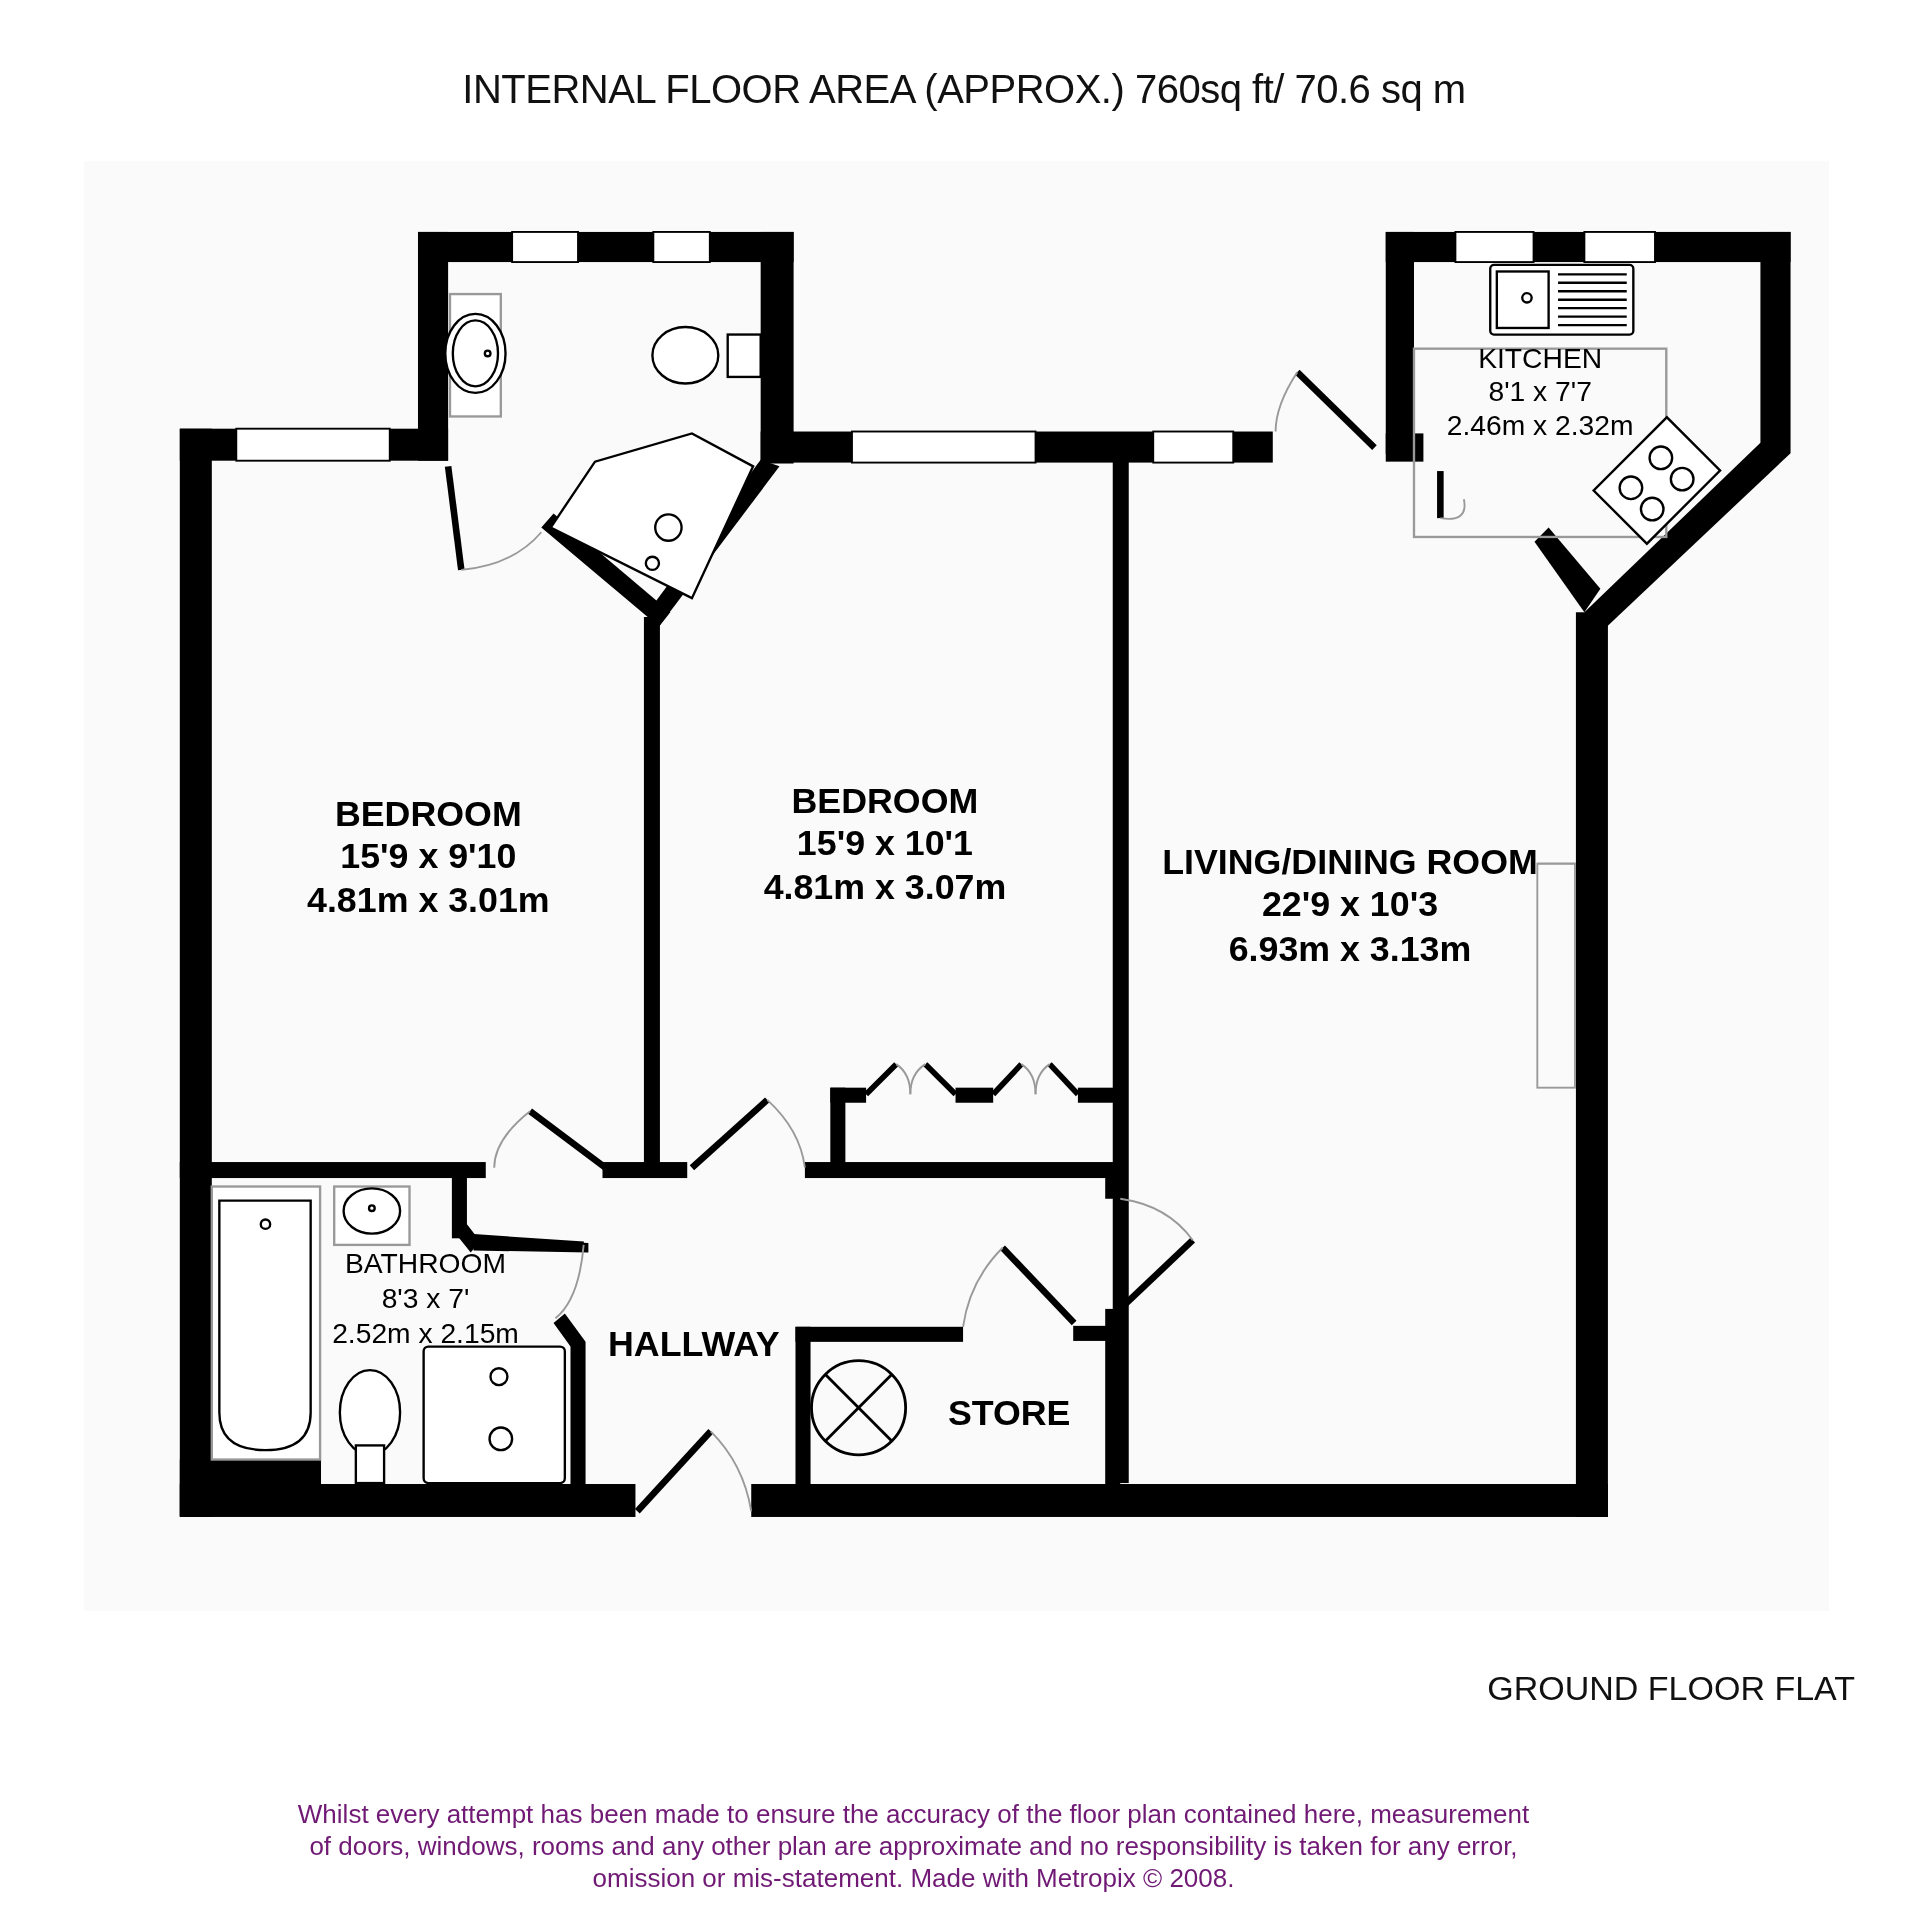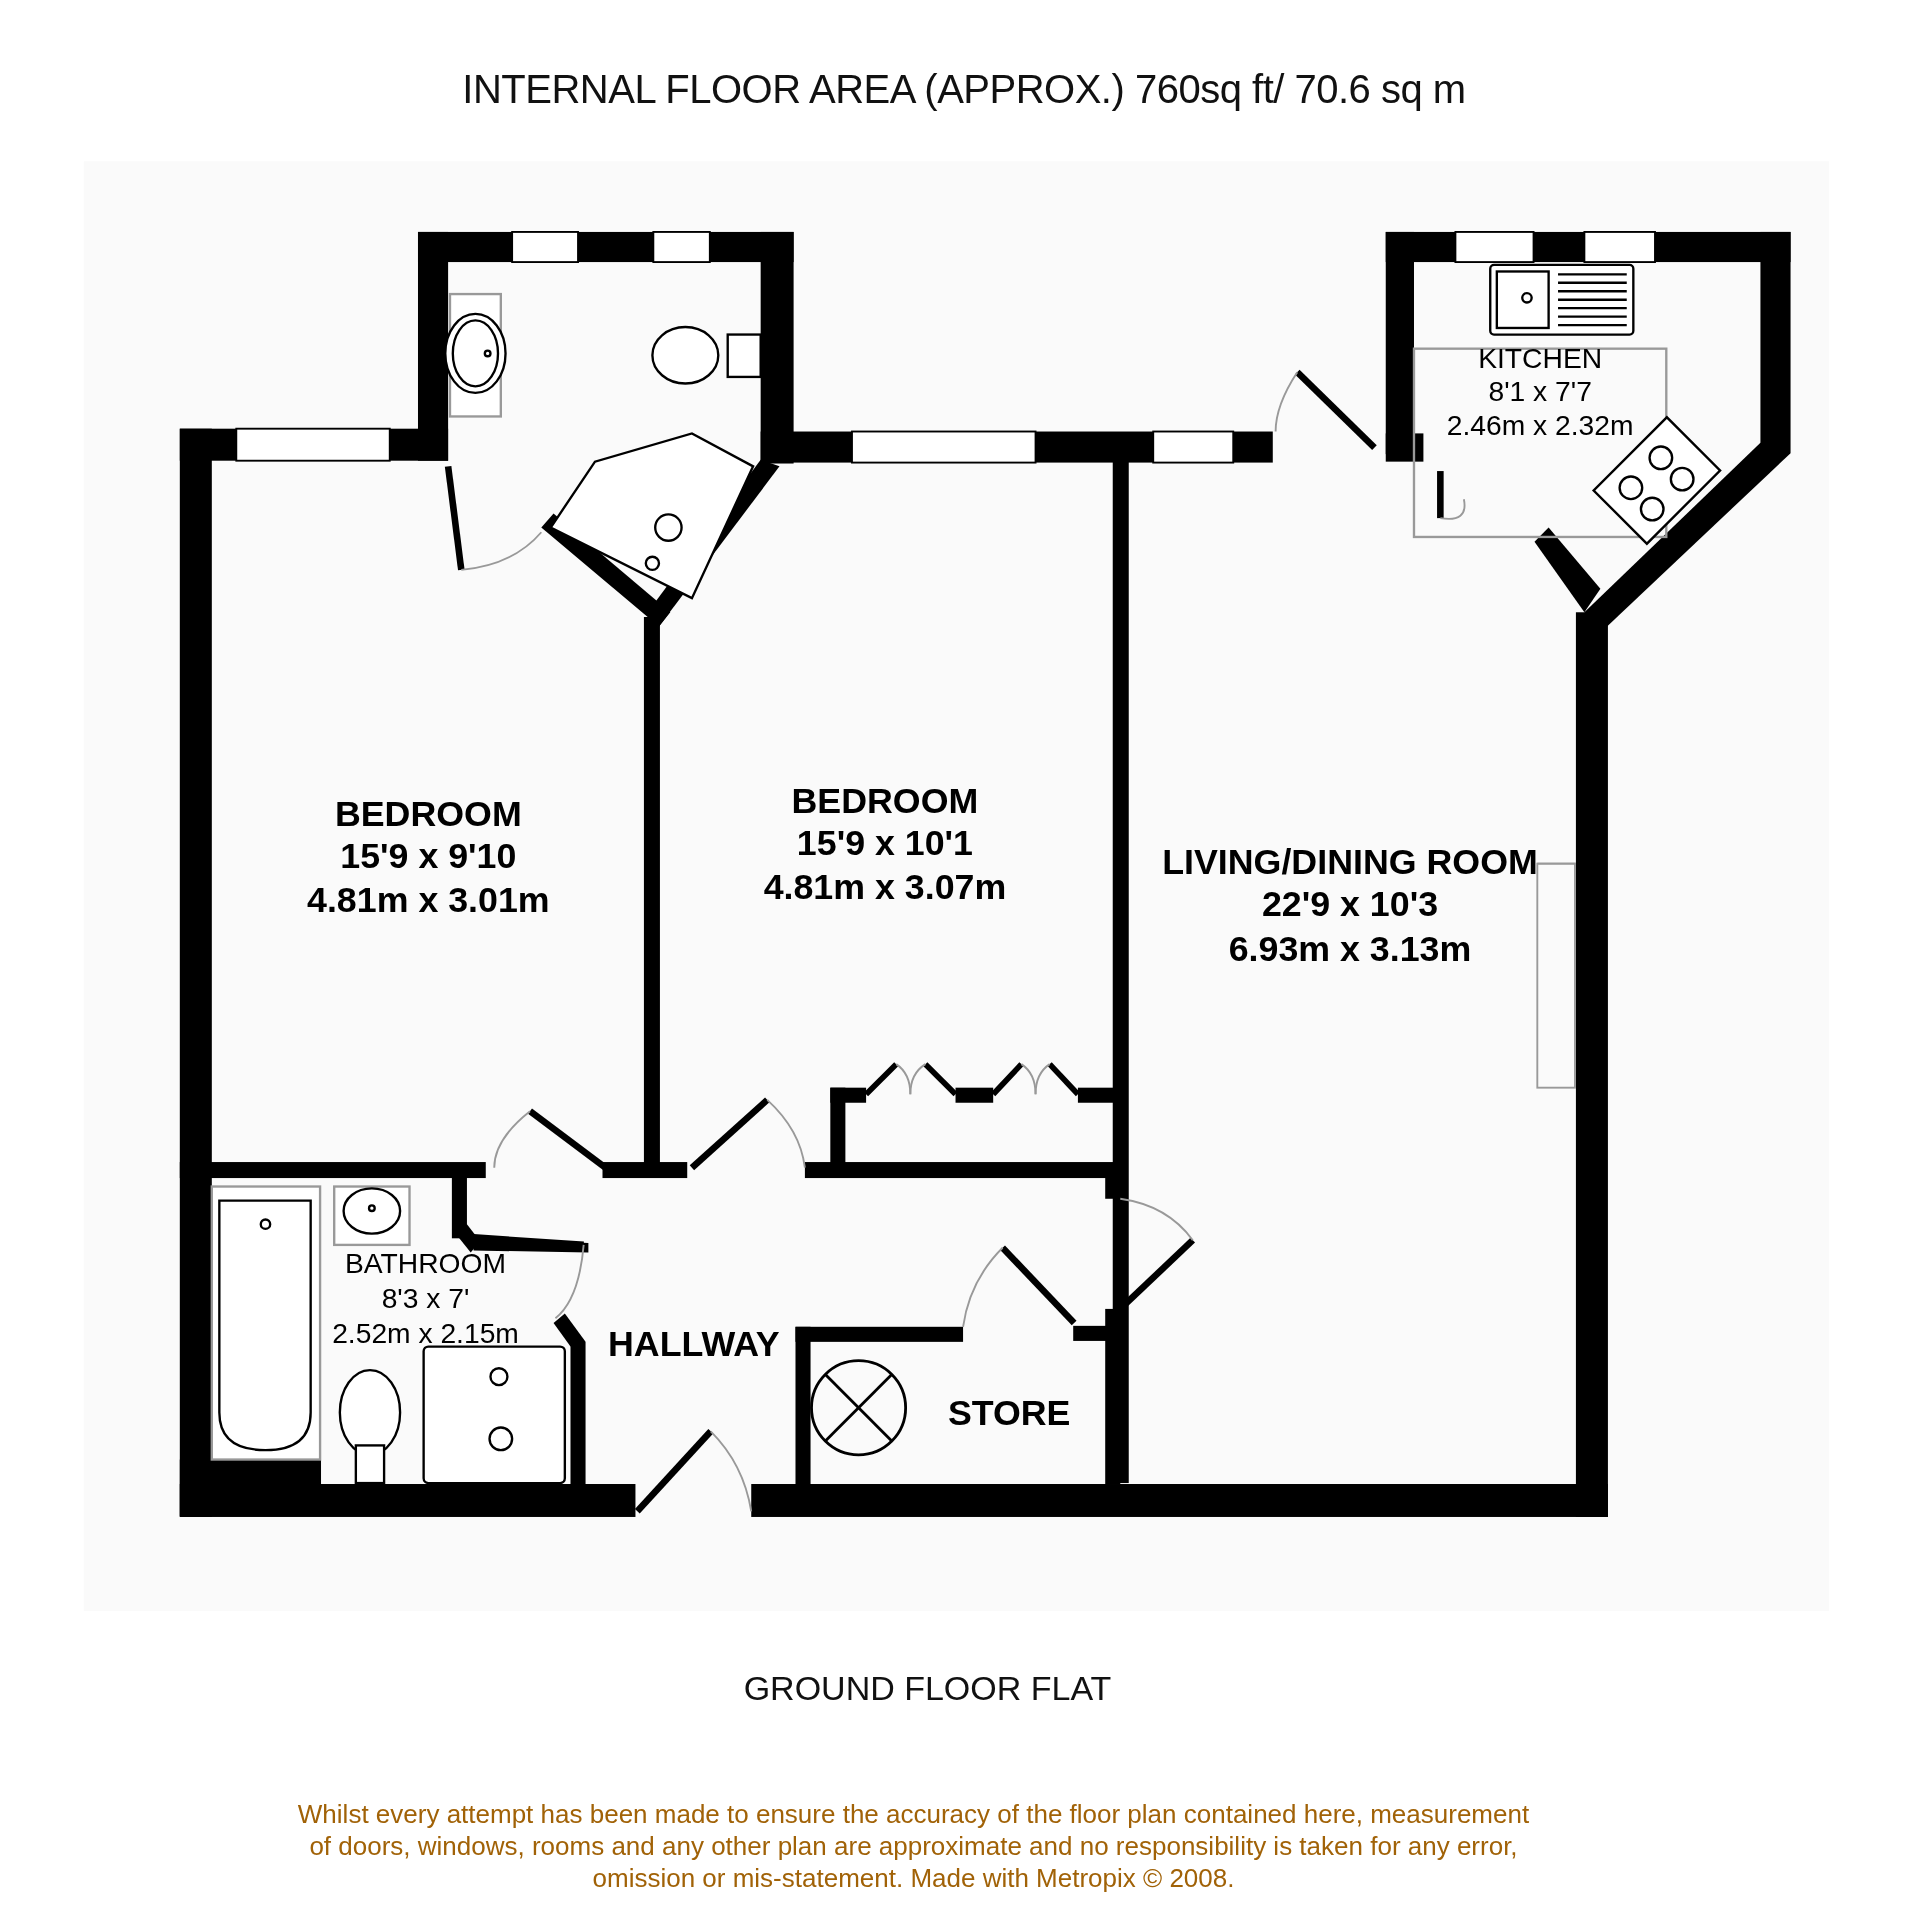--- a/index.html
+++ b/index.html
@@ -1,19 +1,19 @@
 <!DOCTYPE html>
 <html style="font-size:15px"><head>
 <meta charset="utf-8">
 <style>
   html, body { margin:0; padding:0; background:#ffffff; }
   body { width:1928px; height:1908px; position:relative; overflow:hidden; font-family:"Liberation Sans", sans-serif; }
   .title { position:absolute; left:0; width:1928px; top:43px; text-align:center; font-size:40px; color:#111; letter-spacing:-0.5px;margin-top:24px; }
-  .subtitle { position:absolute; left:0; width:1855px; top:1669px; text-align:center; font-size:34px; color:#111; }
-  .disclaimer { position:absolute; left:226px; width:1375px; top:1798px; text-align:center; font-size:26px; line-height:32px; color:#a16207; }
+  .subtitle { position:absolute; left:0; width:1855px; top:1669px; text-align:right; font-size:34px; color:#111; }
+  .disclaimer { position:absolute; left:226px; width:1375px; top:1798px; text-align:center; font-size:26px; line-height:32px; color:#701a75; }
   svg.plan { position:absolute; left:0; top:0; }
   .lbl { font-family:"Liberation Sans", sans-serif; font-weight:bold; fill:#000; text-anchor:middle; }
   .lbl-n { font-family:"Liberation Sans", sans-serif; fill:#000; text-anchor:middle; }
 </style>
 </head>
 <body>
 
 <div class="title">INTERNAL FLOOR AREA (APPROX.) 760sq ft/ 70.6 sq m</div>
 
 <svg class="plan" width="1928" height="1908" viewBox="0 0 2048 2026">

